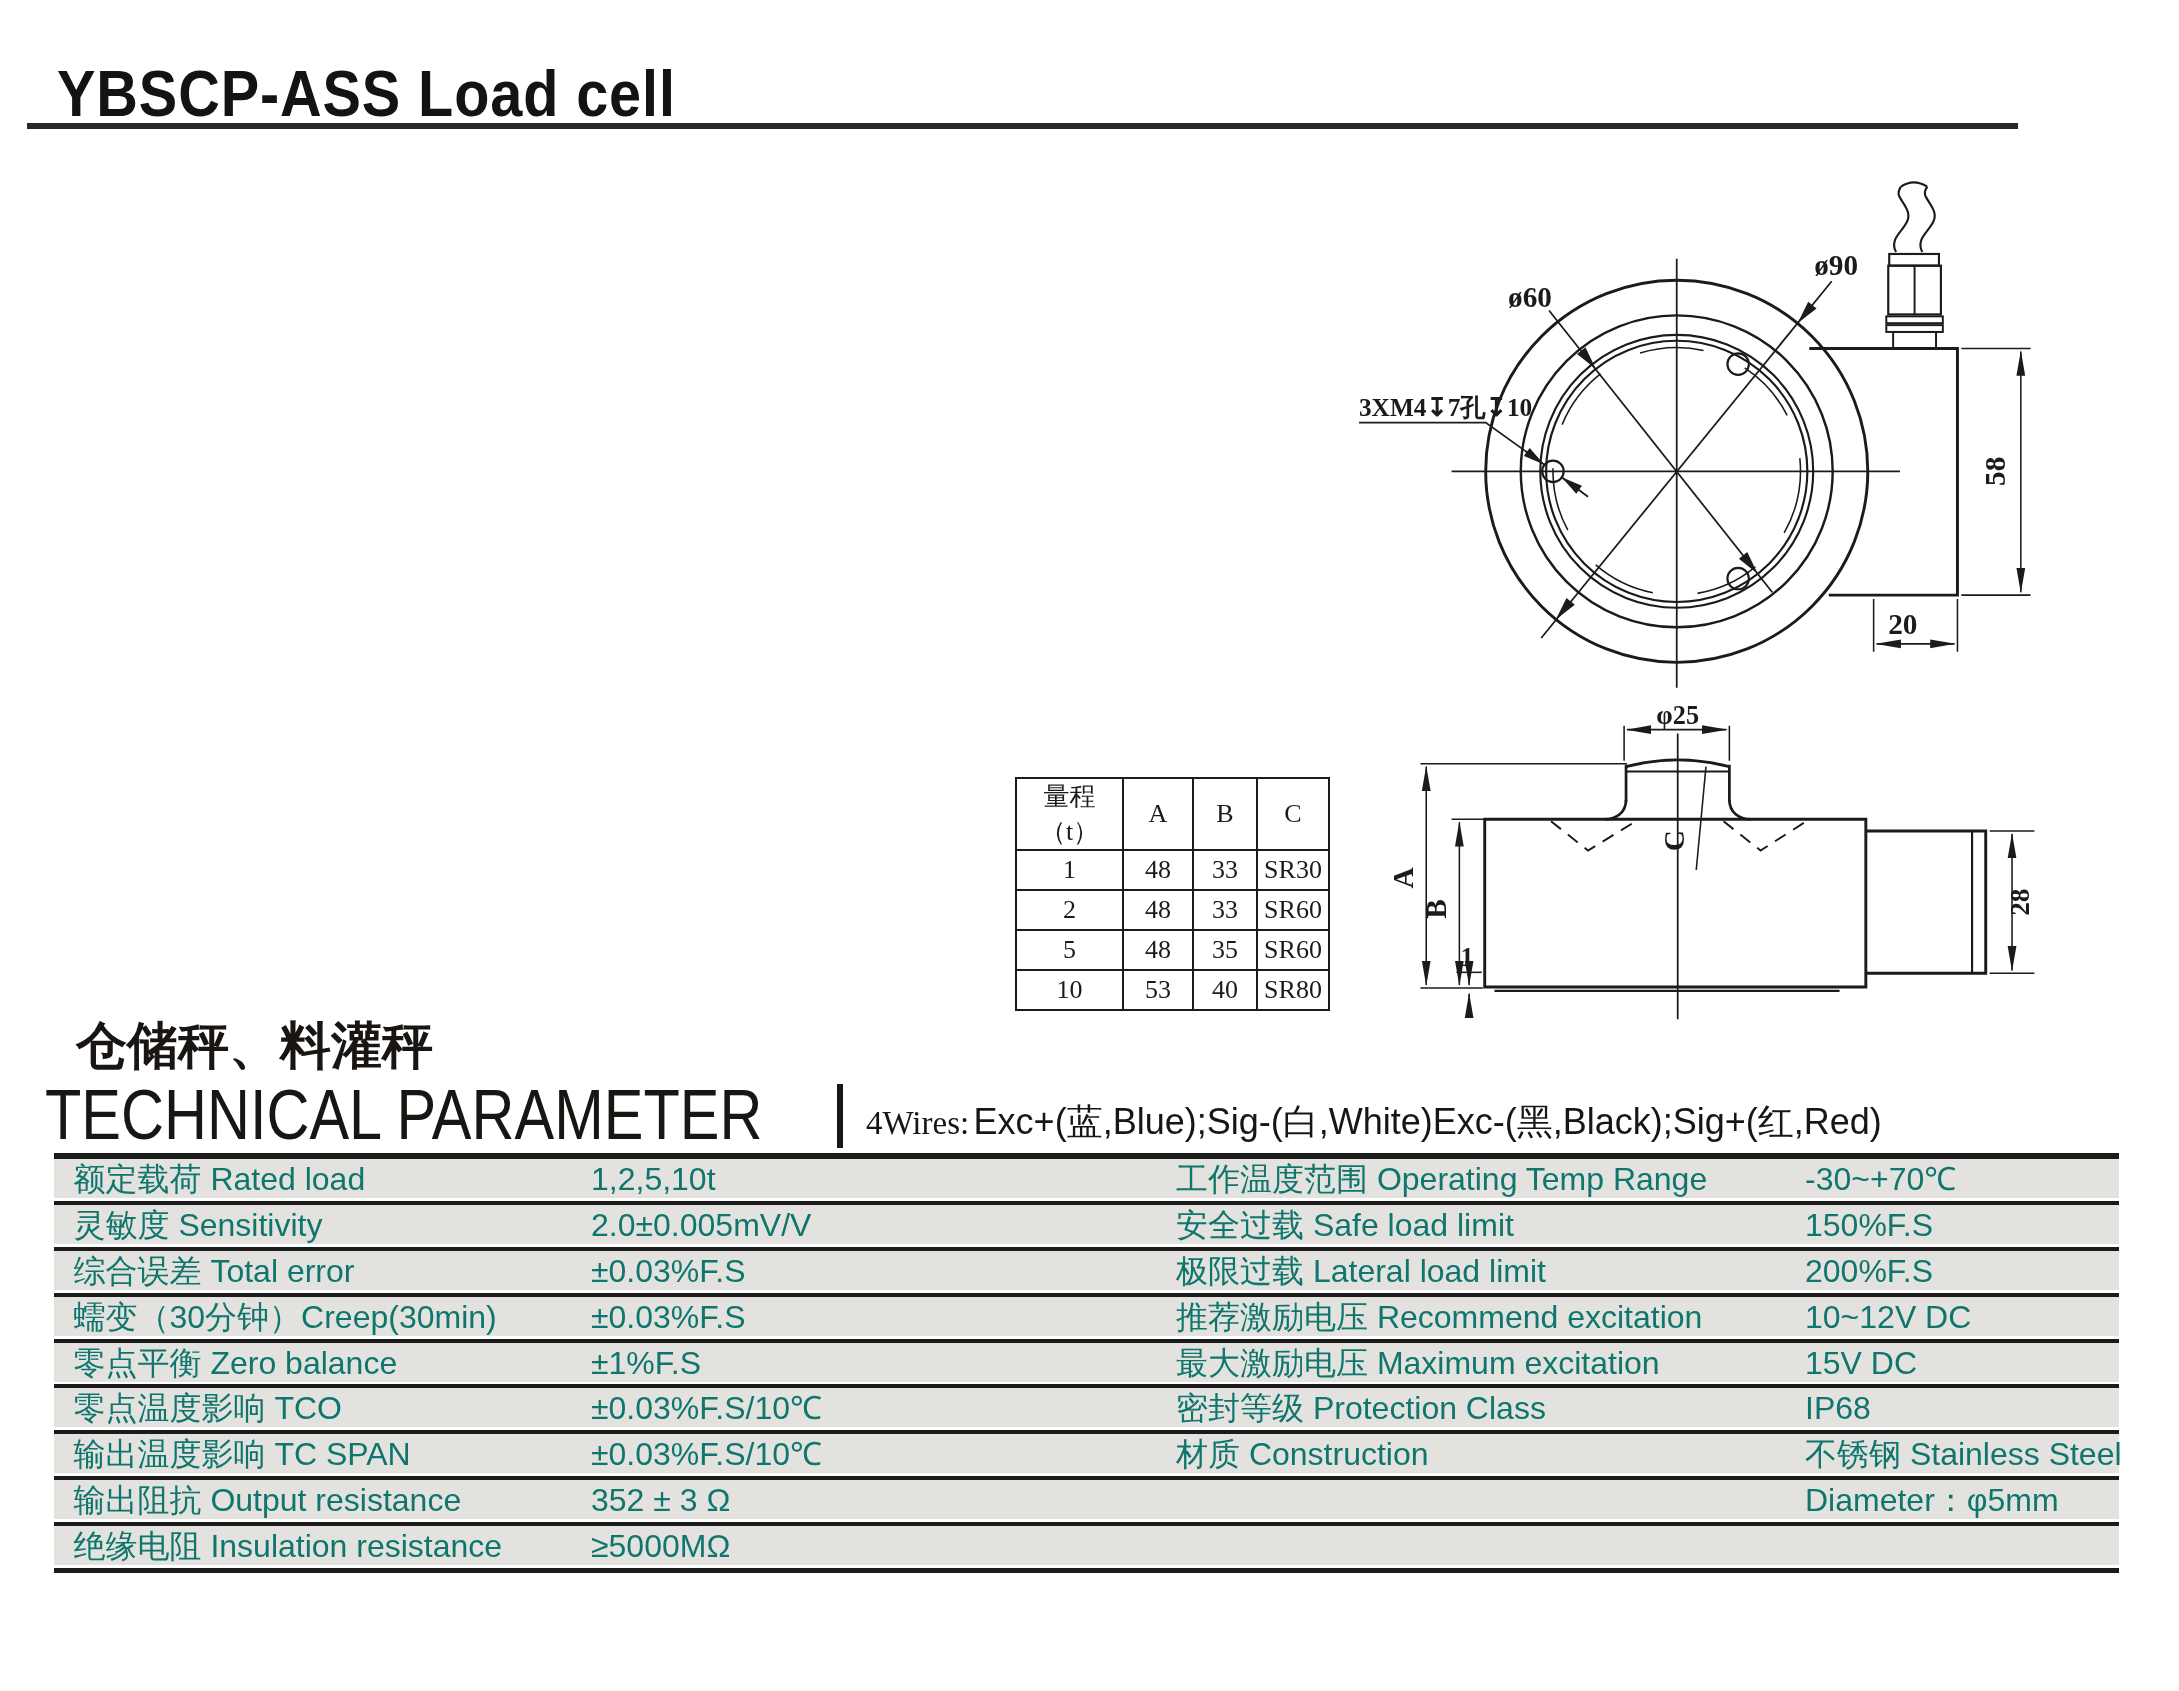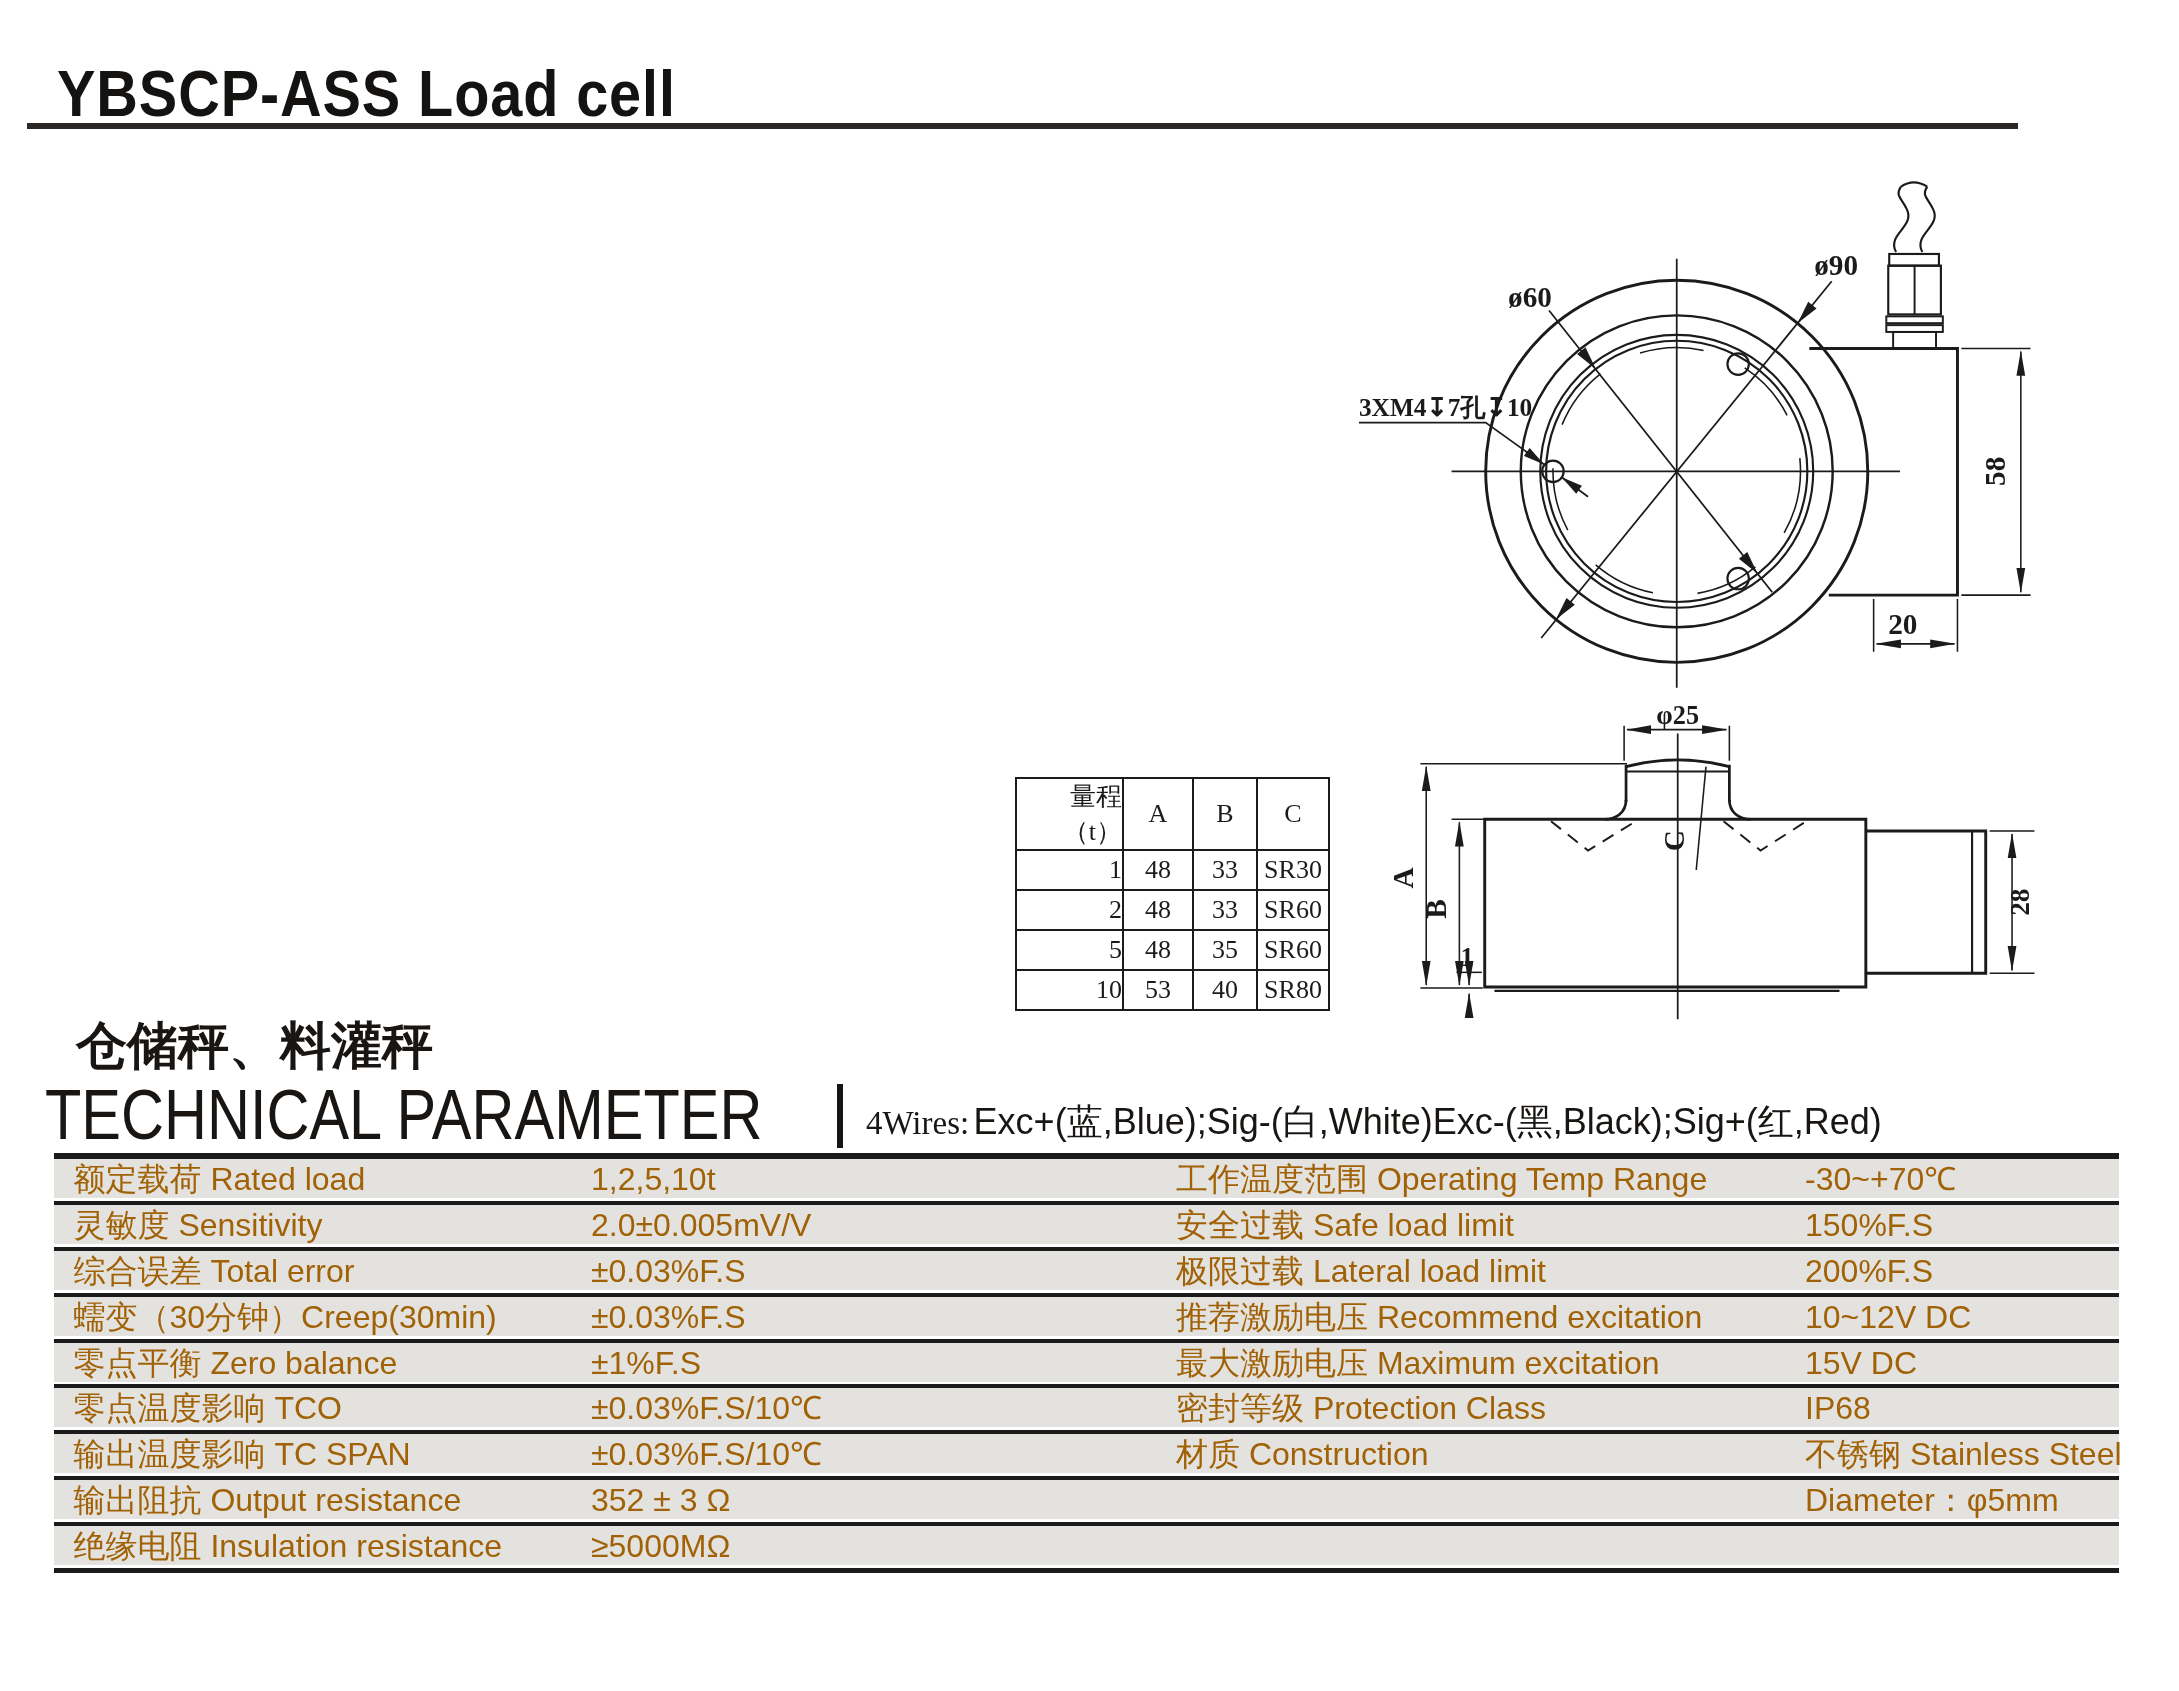--- a/index.html
+++ b/index.html
@@ -13,36 +13,36 @@
          color:#fff;font-size:43px;font-weight:700;letter-spacing:2.9px;text-align:center;line-height:64px;}
   
   svg.drawing{position:absolute;left:1346px;top:137px;}
   svg .ln{stroke:#1b1b1b;fill:none;}
   svg text{fill:#1b1b1b;font-family:"Liberation Serif",serif;font-weight:700;}
   
   .size-table{position:absolute;left:1015px;top:777px;border-collapse:collapse;
               font-family:"Liberation Serif",serif;}
   .size-table td{border:2.9px solid #1b1b1b;text-align:center;font-size:26px;padding:0;}
   .size-table tr{height:40px;}
-  .size-table td:nth-child(1){width:105px;text-align:right;}
+  .size-table td:nth-child(1){width:105px;}
   .size-table td:nth-child(2){width:68px;}
   .size-table td:nth-child(3){width:62px;}
   .size-table td:nth-child(4){width:70px;}
   
   .app-line{position:absolute;left:76px;top:1012px;font-size:51px;font-weight:700;color:#181512;white-space:nowrap;}
   .tech-heading{position:absolute;left:45px;top:1075px;font-size:70px;font-weight:400;color:#181512;
                 transform:scaleX(.85);transform-origin:left top;white-space:nowrap;}
   .tech-bar{position:absolute;left:837px;top:1084px;width:5.9px;height:64px;background:#181512;}
   .wires-line{position:absolute;left:866px;top:1098px;white-space:nowrap;color:#181512;}
   .wires-prefix{font-family:"Liberation Serif",serif;font-size:33px;}
   .wires-text{font-size:36px;}
   
   .param-table{position:absolute;left:54px;top:1153px;width:2065px;}
   .prow{position:relative;height:39px;background:#e3e2de;border-top:4.9px solid #1b1b1b;margin-bottom:2.9px;}
-  .prow .c{position:absolute;top:0;height:39px;line-height:41px;font-size:32px;white-space:nowrap;color:#a16207;}
+  .prow .c{position:absolute;top:0;height:39px;line-height:41px;font-size:32px;white-space:nowrap;color:#0f766e;}
   .prow .ll{left:19.5px;}  .prow .lv{left:537px;}
   .prow .rl{left:1122px;} .prow .rv{left:1751px;}
   .table-end{height:4.9px;background:#1b1b1b;}
 </style>
 </head>
 <body>
 
 <div class="page">
 
   <div class="title">YBSCP-ASS  Load cell</div>

